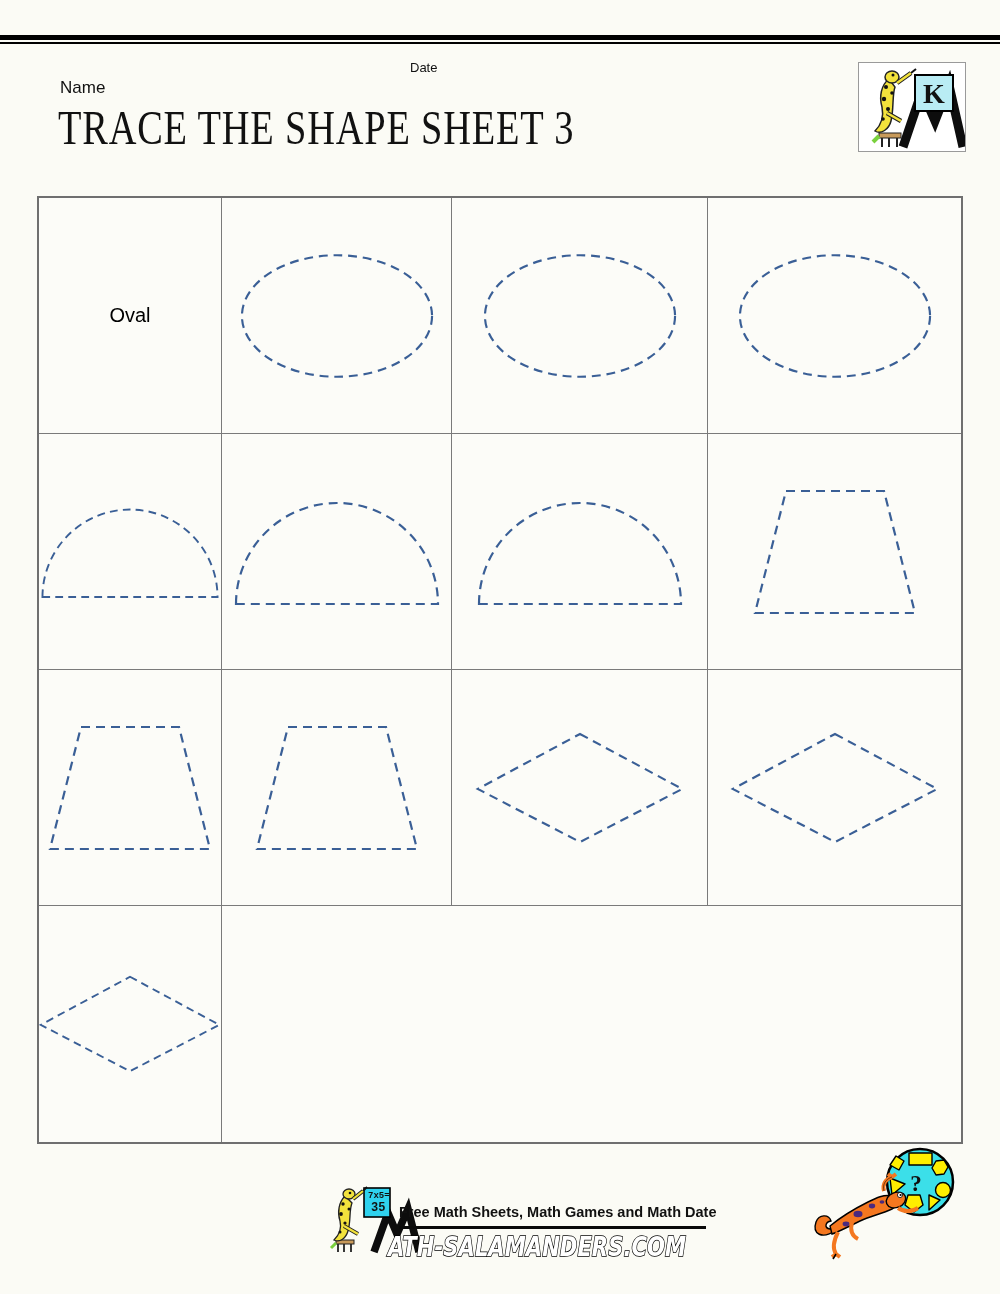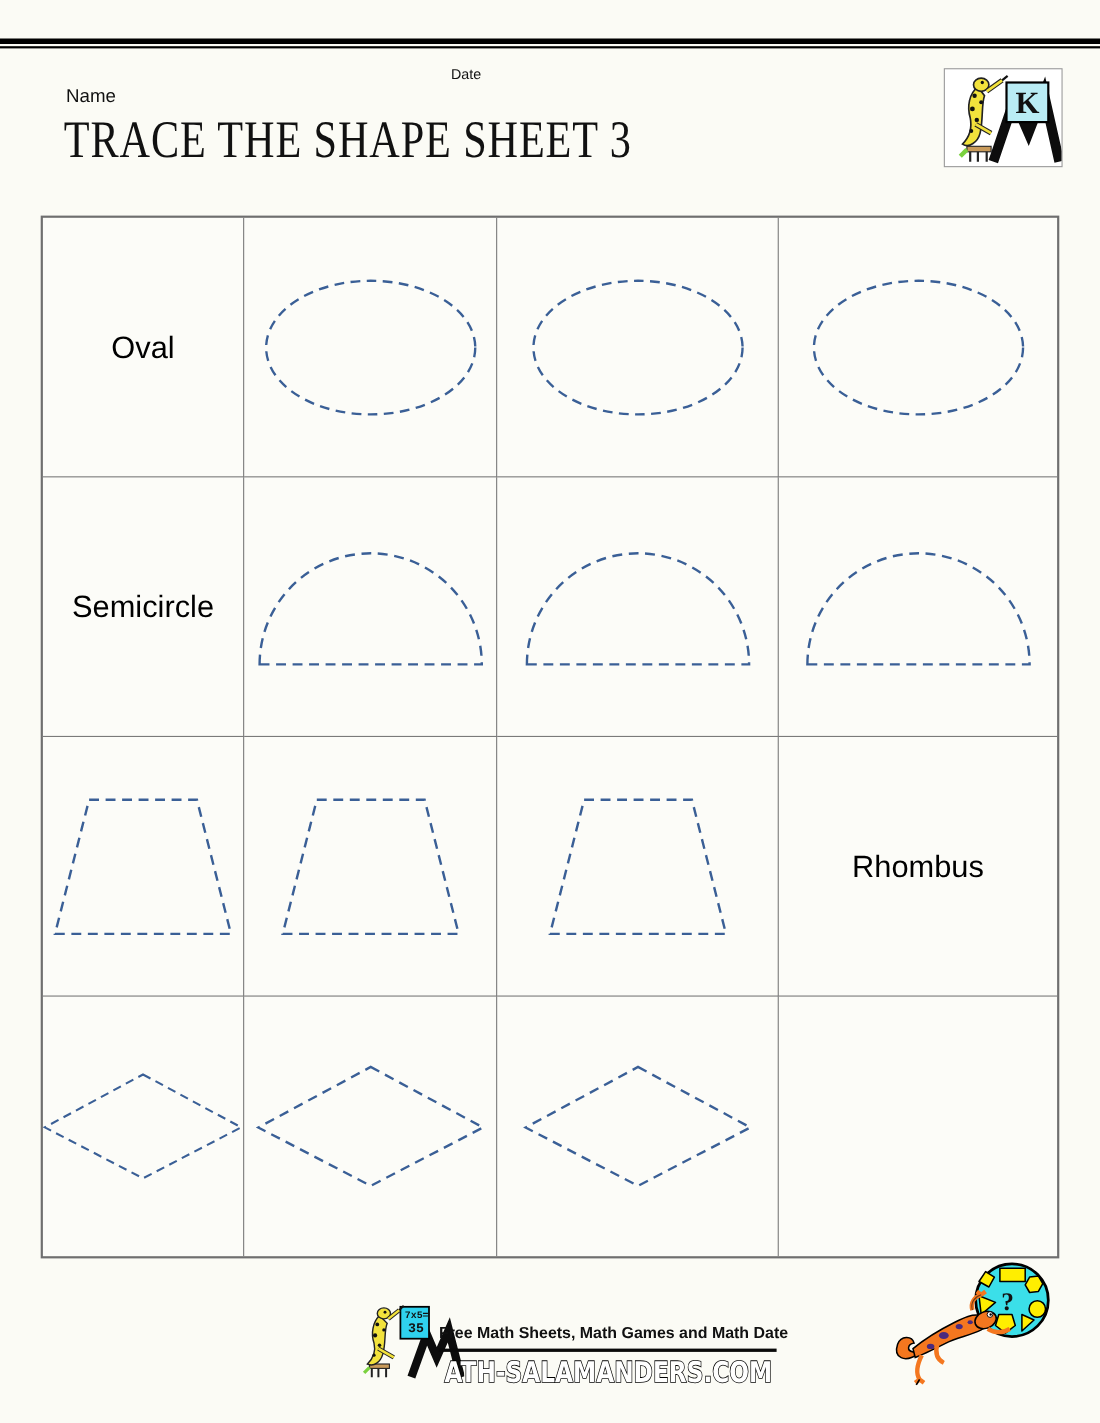--- a/index.html
+++ b/index.html
@@ -35,30 +35,30 @@
     grid-template-rows:repeat(4,236px);
     border:2px solid #6f6f6f;
     background:#fcfcf8;
   }
   .cell{
     border-right:1px solid #7a7a7a;border-bottom:1px solid #7a7a7a;
     display:flex;align-items:center;justify-content:center;
   }
   .cell:nth-child(4n){border-right:none;}
   .cell:nth-child(n+13){border-bottom:none;}
-  .row-label{font-size:28px;color:#000;}
+  .row-label{font-size:20px;color:#000;}
   .trace-shape{stroke:#3a5f96;stroke-width:2.2;fill:none;stroke-dasharray:9 6;}
   
   .footer-icon{position:absolute;left:328px;top:1184px;font-family:Liberation Mono, monospace;}
   .footer-tagline{
     position:absolute;left:399px;top:1204px;width:307px;
     text-align:center;font-size:14.5px;font-weight:bold;white-space:nowrap;
   }
   .footer-rule{position:absolute;left:399px;top:1226px;width:307px;height:3px;background:#0a0a0a;}
-  .footer-sitetext{position:absolute;left:401px;top:1229px;}
+  .footer-sitetext{position:absolute;left:385px;top:1229px;font-style:italic;}
   .corner-art{position:absolute;left:812px;top:1144px;}
 </style>
 </head>
 <body>
 
 <div>
 
   <div class="top-rule">
     <div class="thick"></div>
       <div class="gap"></div>
@@ -115,23 +115,20 @@
         <ellipse class="trace-shape" cx="100" cy="65" rx="97" ry="62"></ellipse>
       </svg>
     </div>
     <div class="cell">
       <svg width="196" height="130" viewBox="0 0 200 130">
         <ellipse class="trace-shape" cx="100" cy="65" rx="97" ry="62"></ellipse>
       </svg>
     </div>
 
     <div class="cell">
-      <span class="row-label">Semicircle</span>
-    </div>
-    <div class="cell">
       <svg width="210" height="112" viewBox="0 0 210 112">
         <path class="trace-shape" d="M4,108 A101,101 0 0 1 206,108 Z"></path>
       </svg>
     </div>
     <div class="cell">
       <svg width="210" height="112" viewBox="0 0 210 112">
         <path class="trace-shape" d="M4,108 A101,101 0 0 1 206,108 Z"></path>
       </svg>
     </div>
     <div class="cell">
@@ -149,23 +146,20 @@
       <svg width="164" height="126" viewBox="0 0 164 126">
         <polygon class="trace-shape" points="33,2 131,2 162,124 2,124"></polygon>
       </svg>
     </div>
     <div class="cell">
       <svg width="164" height="126" viewBox="0 0 164 126">
         <polygon class="trace-shape" points="33,2 131,2 162,124 2,124"></polygon>
       </svg>
     </div>
 
-    <div class="cell">
-      <span class="row-label">Rhombus</span>
-    </div>
     <div class="cell">
       <svg width="210" height="112" viewBox="0 0 212 114">
         <polygon class="trace-shape" points="106,2 210,58 106,112 2,58"></polygon>
       </svg>
     </div>
     <div class="cell">
       <svg width="210" height="112" viewBox="0 0 212 114">
         <polygon class="trace-shape" points="106,2 210,58 106,112 2,58"></polygon>
       </svg>
     </div>

